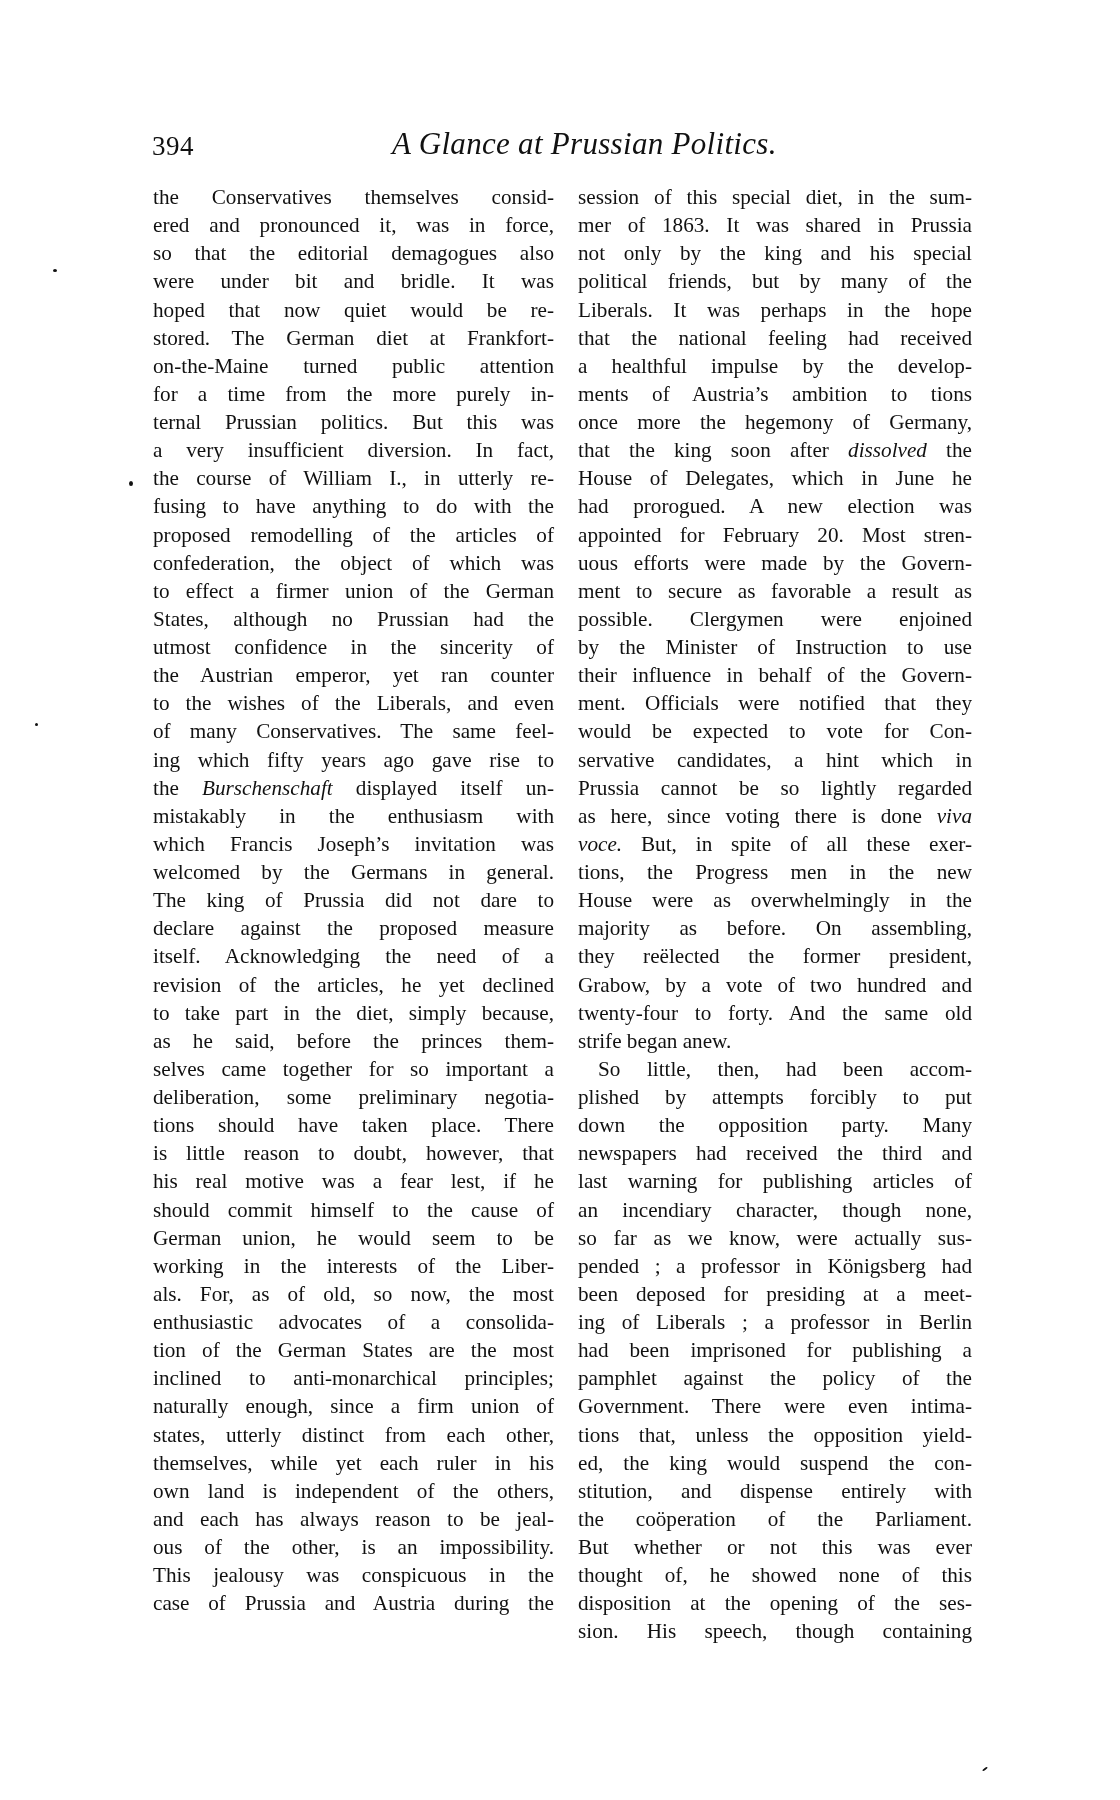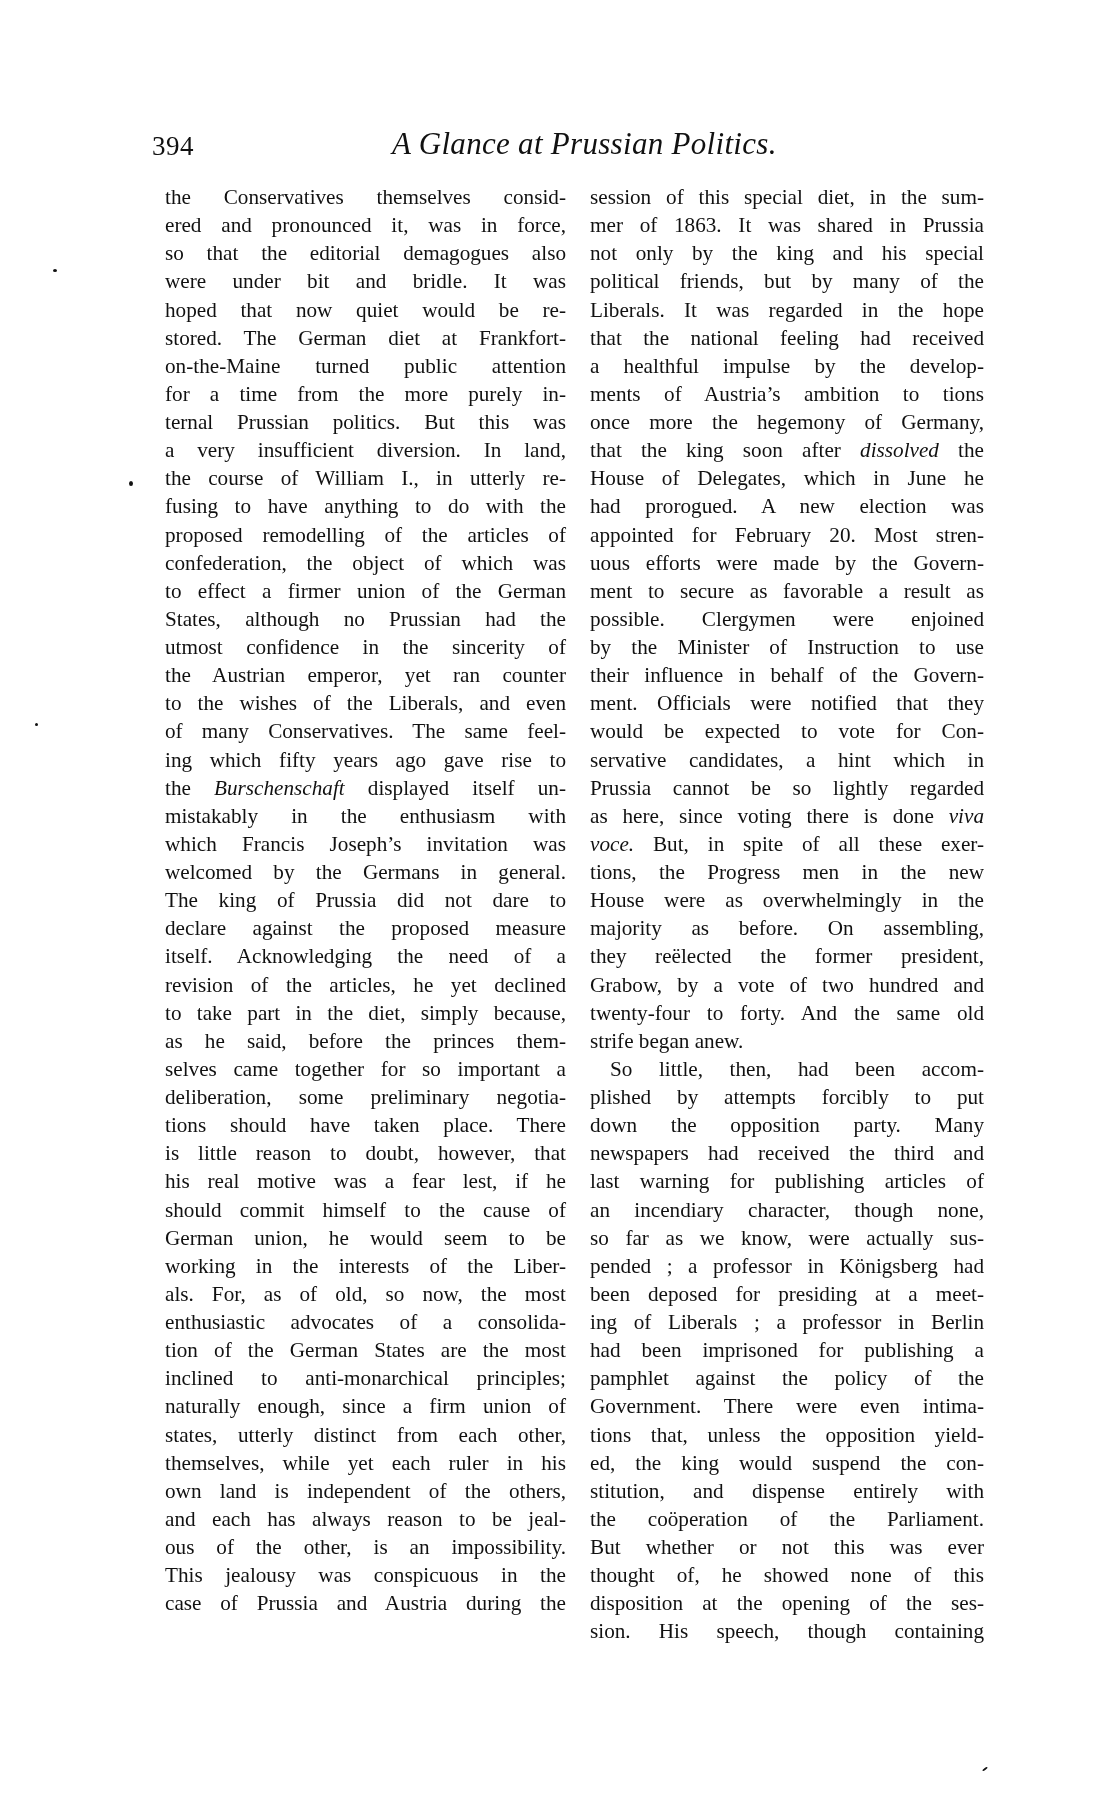--- a/index.html
+++ b/index.html
@@ -1,20 +1,20 @@
 <!DOCTYPE html>
 <html><head>
 <meta charset="utf-8">
 <style>
   html, body { margin: 0; padding: 0; background: #ffffff; }
   body { width: 1120px; height: 1800px; position: relative; overflow: hidden;
          font-family: "Liberation Serif", "DejaVu Serif", serif; color: #111; }
   .page-number { position: absolute; left: 152px; top: 131px; font-size: 27px; line-height: 30px; letter-spacing: 0.5px; }
   .running-title { position: absolute; left: 372px; top: 126px; font-size: 31px; line-height: 36px; font-style: italic; letter-spacing: 0.3px; margin-left: 20px; }
-  .column { position: absolute; top: 183px; font-size: 21.2px; line-height: 28.14px; margin-left: 12px; }
+  .column { position: absolute; top: 183px; font-size: 21.2px; line-height: 28.14px; }
   .col-left { left: 153px; width: 401px; }
   .col-right { left: 578px; width: 394px; }
   .line { display: block; height: 28.14px; white-space: nowrap; text-align: justify; text-align-last: justify; overflow: visible; }
   .line.last { text-align-last: left; }
   .line.indent { padding-left: 20px; }
   .speck { position: absolute; background: #111; border-radius: 50%; }
 </style>
 </head>
 <body>
 
@@ -25,21 +25,21 @@
   <div class="column col-left" id="col-left">
       <span class="line"><span>the Conservatives themselves consid-</span></span>
       <span class="line"><span>ered and pronounced it, was in force,</span></span>
       <span class="line"><span>so that the editorial demagogues also</span></span>
       <span class="line"><span>were under bit and bridle. It was</span></span>
       <span class="line"><span>hoped that now quiet would be re-</span></span>
       <span class="line"><span>stored. The German diet at Frankfort-</span></span>
       <span class="line"><span>on-the-Maine turned public attention</span></span>
       <span class="line"><span>for a time from the more purely in-</span></span>
       <span class="line"><span>ternal Prussian politics. But this was</span></span>
-      <span class="line"><span>a very insufficient diversion. In land,</span></span>
+      <span class="line"><span>a very insufficient diversion. In fact,</span></span>
       <span class="line"><span>the course of William I., in utterly re-</span></span>
       <span class="line"><span>fusing to have anything to do with the</span></span>
       <span class="line"><span>proposed remodelling of the articles of</span></span>
       <span class="line"><span>confederation, the object of which was</span></span>
       <span class="line"><span>to effect a firmer union of the German</span></span>
       <span class="line"><span>States, although no Prussian had the</span></span>
       <span class="line"><span>utmost confidence in the sincerity of</span></span>
       <span class="line"><span>the Austrian emperor, yet ran counter</span></span>
       <span class="line"><span>to the wishes of the Liberals, and even</span></span>
       <span class="line"><span>of many Conservatives. The same feel-</span></span>
@@ -73,21 +73,21 @@
       <span class="line"><span>and each has always reason to be jeal-</span></span>
       <span class="line"><span>ous of the other, is an impossibility.</span></span>
       <span class="line"><span>This jealousy was conspicuous in the</span></span>
       <span class="line"><span>case of Prussia and Austria during the</span></span>
     </div>
   <div class="column col-right" id="col-right">
       <span class="line"><span>session of this special diet, in the sum-</span></span>
       <span class="line"><span>mer of 1863. It was shared in Prussia</span></span>
       <span class="line"><span>not only by the king and his special</span></span>
       <span class="line"><span>political friends, but by many of the</span></span>
-      <span class="line"><span>Liberals. It was regarded in the hope</span></span>
+      <span class="line"><span>Liberals. It was perhaps in the hope</span></span>
       <span class="line"><span>that the national feeling had received</span></span>
       <span class="line"><span>a healthful impulse by the develop-</span></span>
       <span class="line"><span>ments of Austria’s ambition to tions</span></span>
       <span class="line"><span>once more the hegemony of Germany,</span></span>
       <span class="line"><span>that the king soon after </span><i>dissolved</i><span> the</span></span>
       <span class="line"><span>House of Delegates, which in June he</span></span>
       <span class="line"><span>had prorogued. A new election was</span></span>
       <span class="line"><span>appointed for February 20. Most stren-</span></span>
       <span class="line"><span>uous efforts were made by the Govern-</span></span>
       <span class="line"><span>ment to secure as favorable a result as</span></span>

